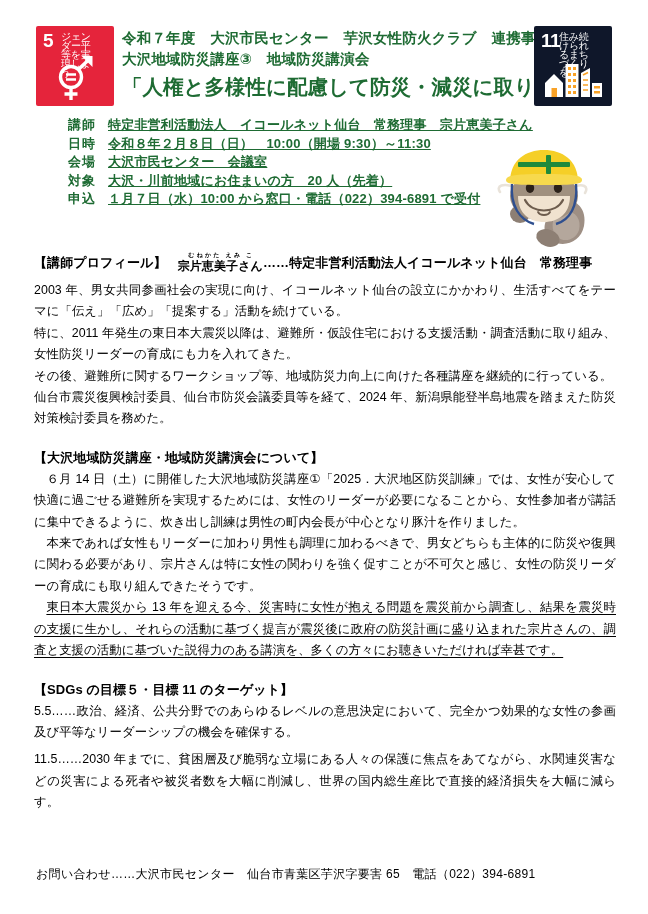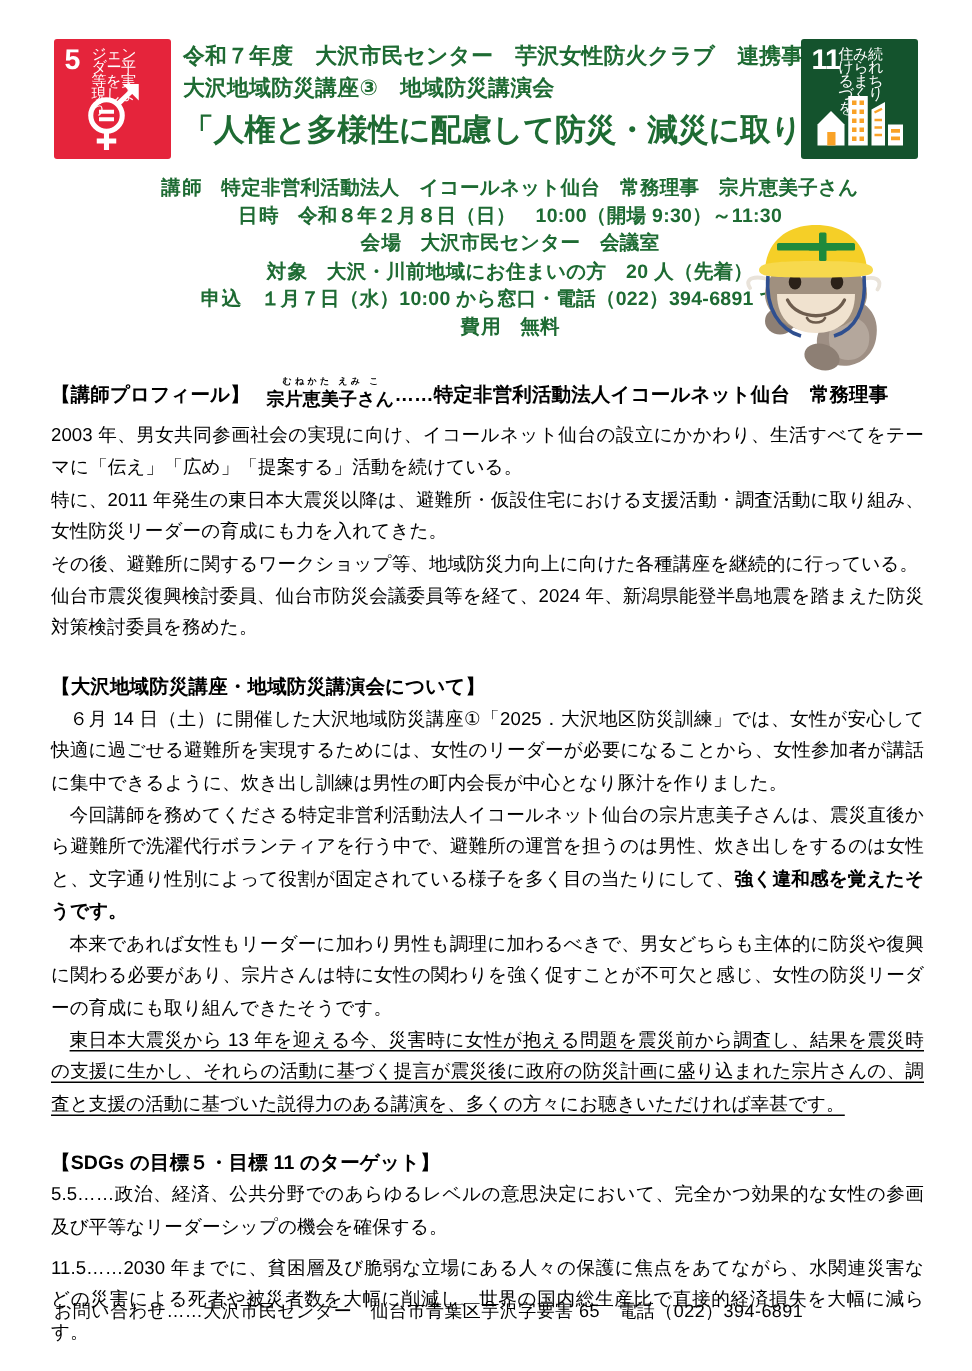--- a/index.html
+++ b/index.html
@@ -34,21 +34,21 @@
   .sdg-badge {
     position: absolute;
     top: 0;
     width: 78px;
     height: 80px;
     border-radius: 2px;
     color: #ffffff;
     overflow: hidden;
   }
   .sdg-5 { left: 0; background: #e5243b; }
-  .sdg-11 { right: 0; background: #14532d; }
+  .sdg-11 { right: 0; background: #0f172a; }
 
   .sdg-num {
     position: absolute;
     left: 7px;
     top: 5px;
     font-size: 19px;
     font-weight: bold;
     line-height: 19px;
     letter-spacing: -0.5px;
   }
@@ -108,31 +108,30 @@
     width: 576px;
     color: #1e6b33;
     font-size: 13px;
     font-weight: bold;
     line-height: 18.6px;
   }
   .info-row {
     display: flex;
     align-items: flex-start;
     white-space: nowrap;
-    justify-content: center;
   }
   .info-label {
     width: 72px;
     min-width: 72px;
     text-align: right;
     padding-right: 12px;
     box-sizing: border-box;
     letter-spacing: 1px;
   }
-  .info-value { letter-spacing: 0.2px; }
+  .info-value { letter-spacing: 0.2px; text-decoration: underline; }
 
   
   .mascot {
     position: absolute;
     left: 488px;
     top: 142px;
     width: 104px;
     height: 108px;
     pointer-events: none;
   }
@@ -280,24 +279,20 @@
       <span class="info-value">大沢市民センター　会議室</span>
     </div>
     <div class="info-row">
       <span class="info-label">対象</span>
       <span class="info-value">大沢・川前地域にお住まいの方　20 人（先着）</span>
     </div>
     <div class="info-row">
       <span class="info-label">申込</span>
       <span class="info-value">１月７日（水）10:00 から窓口・電話（022）394-6891 で受付</span>
     </div>
-    <div class="info-row">
-      <span class="info-label">費用</span>
-      <span class="info-value">無料</span>
-    </div>
   </div>
 
   <div class="mascot">
     <svg width="104" height="108" viewBox="0 0 104 108" aria-hidden="true">
 
       <path d="M62 58 C84 52 100 64 96 84 C93 100 76 106 64 99 C55 94 54 80 62 74 Z" fill="#9e8f84"></path>
       <path d="M70 70 C86 66 94 76 91 88 C88 98 76 101 69 95 C63 90 63 76 70 70 Z" fill="#b4a79c"></path>
 
       <ellipse cx="32" cy="72" rx="10" ry="9" fill="#8d7f74"></ellipse>
 
@@ -338,21 +333,20 @@
 
     <p class="body-text">2003 年、男女共同参画社会の実現に向け、イコールネット仙台の設立にかかわり、生活すべてをテーマに「伝え」「広め」「提案する」活動を続けている。</p>
     <p class="body-text">特に、2011 年発生の東日本大震災以降は、避難所・仮設住宅における支援活動・調査活動に取り組み、女性防災リーダーの育成にも力を入れてきた。</p>
     <p class="body-text">その後、避難所に関するワークショップ等、地域防災力向上に向けた各種講座を継続的に行っている。</p>
     <p class="body-text">仙台市震災復興検討委員、仙台市防災会議委員等を経て、2024 年、新潟県能登半島地震を踏まえた防災対策検討委員を務めた。</p>
 
     <div class="gap-lg"></div>
 
     <h2 class="sec-head">【大沢地域防災講座・地域防災講演会について】</h2>
     <p class="body-text indent">６月 14 日（土）に開催した大沢地域防災講座①「2025．大沢地区防災訓練」では、女性が安心して快適に過ごせる避難所を実現するためには、女性のリーダーが必要になることから、女性参加者が講話に集中できるように、炊き出し訓練は男性の町内会長が中心となり豚汁を作りました。</p>
-    <p class="body-text indent"><span>今回講師を務めてくださる特定非営利活動法人イコールネット仙台の宗片恵美子さんは、震災直後から避難所で洗濯代行ボランティアを行う中で、避難所の運営を担うのは男性、炊き出しをするのは女性と、文字通り性別によって役割が固定されている様子を多く目の当たりにして、</span><span class="b">強く違和感を覚えたそうです。</span></p>
     <p class="body-text indent">本来であれば女性もリーダーに加わり男性も調理に加わるべきで、男女どちらも主体的に防災や復興に関わる必要があり、宗片さんは特に女性の関わりを強く促すことが不可欠と感じ、女性の防災リーダーの育成にも取り組んできたそうです。</p>
     <p class="body-text indent underline">東日本大震災から 13 年を迎える今、災害時に女性が抱える問題を震災前から調査し、結果を震災時の支援に生かし、それらの活動に基づく提言が震災後に政府の防災計画に盛り込まれた宗片さんの、調査と支援の活動に基づいた説得力のある講演を、多くの方々にお聴きいただければ幸甚です。</p>
 
     <div class="gap-lg"></div>
 
     <h2 class="sec-head">【SDGs の目標５・目標 11 のターゲット】</h2>
     <p class="body-text">5.5……政治、経済、公共分野でのあらゆるレベルの意思決定において、完全かつ効果的な女性の参画及び平等なリーダーシップの機会を確保する。</p>
     <div class="gap-sm"></div>
     <p class="body-text">11.5……2030 年までに、貧困層及び脆弱な立場にある人々の保護に焦点をあてながら、水関連災害などの災害による死者や被災者数を大幅に削減し、世界の国内総生産比で直接的経済損失を大幅に減らす。</p>
 

